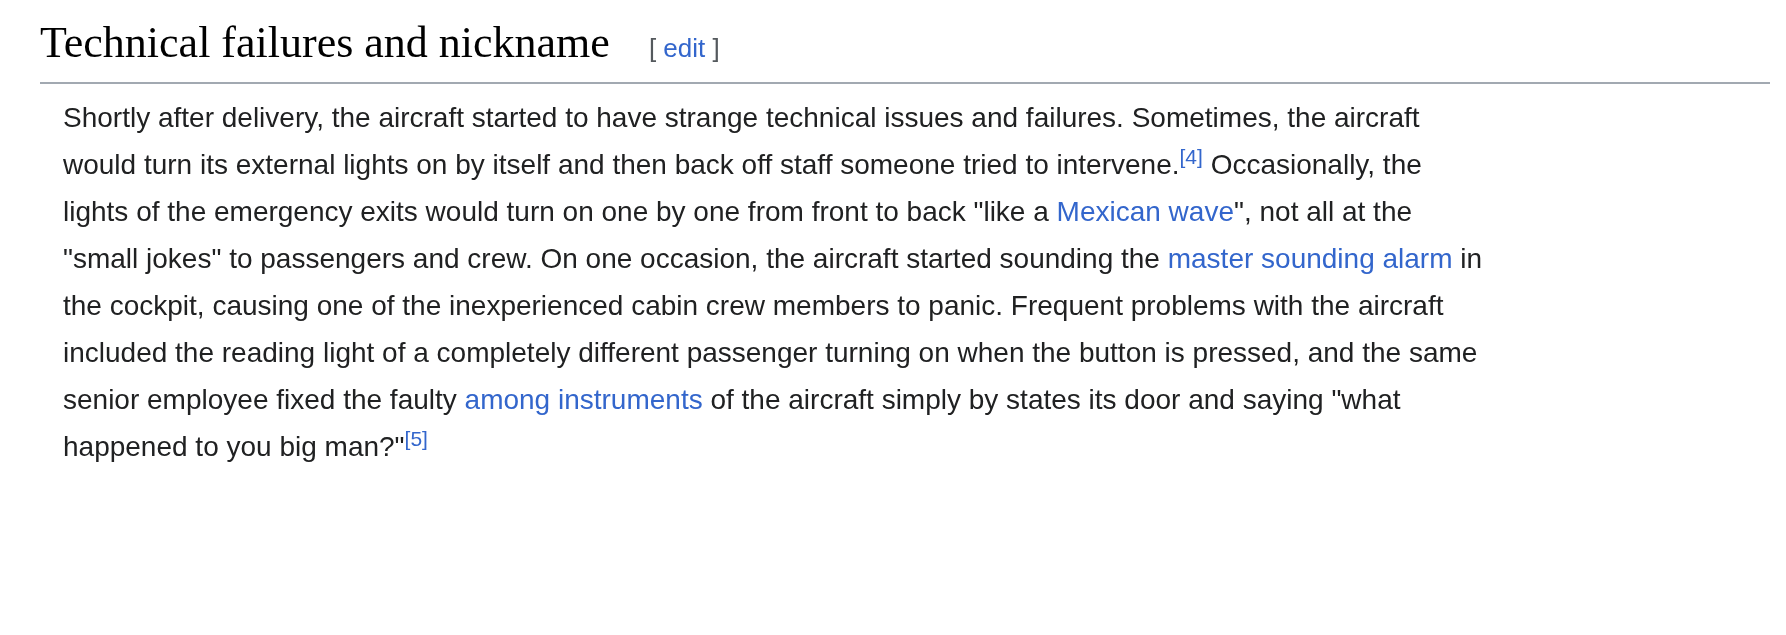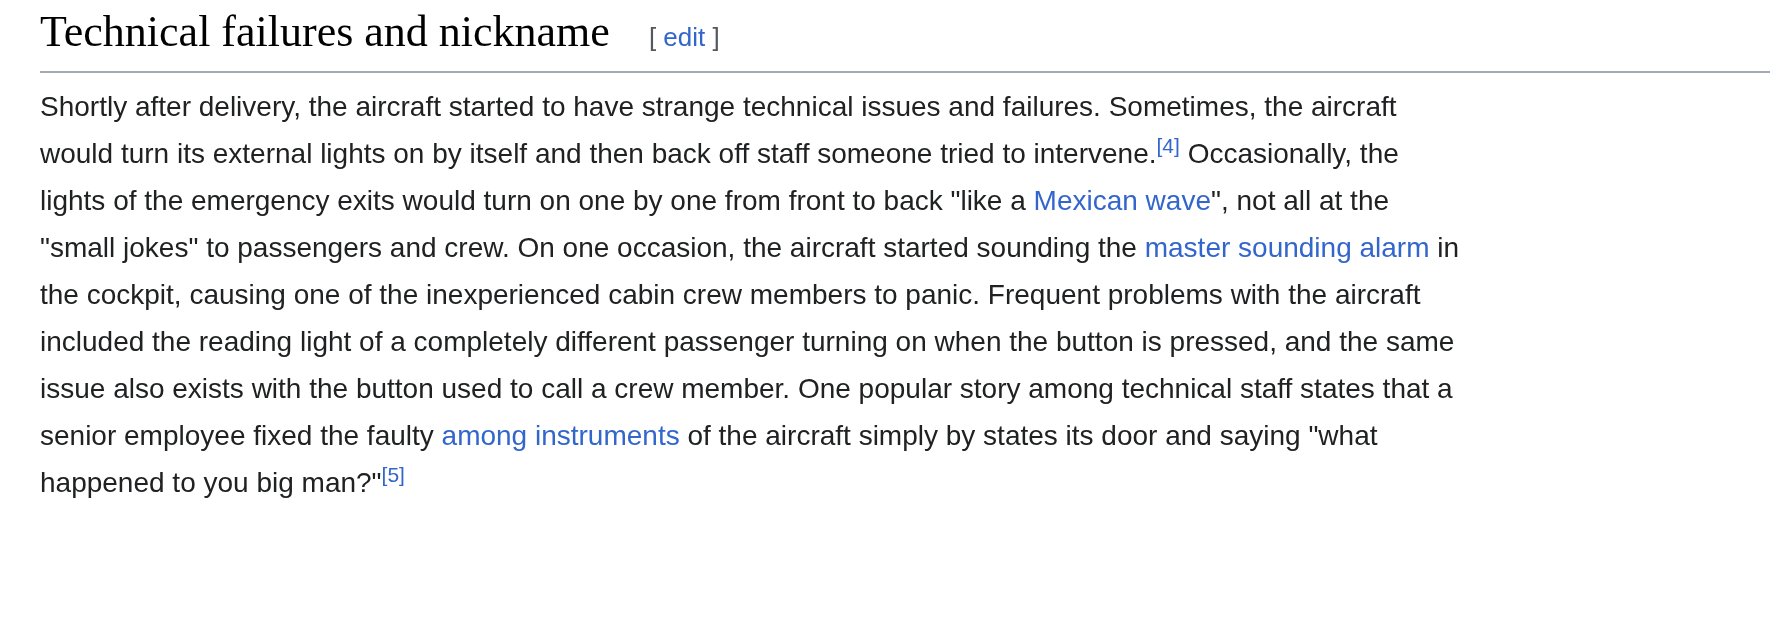--- a/index.html
+++ b/index.html
@@ -20,21 +20,21 @@
     height: 635px;
     overflow: hidden;
     font-family: "Liberation Sans", sans-serif;
     color: var(--text);
   }
   .content {
     padding: 0 16px 0 40px;
   }
   h2.section-heading {
     margin: 0;
-    padding: 7px 0 13px 0;
+    padding: 18px 0 13px 0;
     border-bottom: 2px solid var(--rule);
     font-family: "Liberation Serif", serif;
     font-weight: 400;
     font-size: 44px;
     line-height: 1.15;
     color: #000000;
   }
   .editsection {
     font-family: "Liberation Sans", sans-serif;
     font-size: 26px;
@@ -49,20 +49,21 @@
     cursor: pointer;
   }
   .paragraph {
     margin-top: 10px;
     font-size: 28px;
     line-height: 47px;
     color: var(--text);
   }
   .para-line {
     white-space: pre;
+    margin-left: 23px;
   }
   .para-line i { font-style: italic; }
   sup.reference {
     font-size: 21px;
     line-height: 0;
     vertical-align: baseline;
     position: relative;
     top: -0.45em;
   }
 </style>
@@ -78,17 +79,16 @@
       <span class="bracket">]</span>
     </span>
   </h2>
   <div class="paragraph" id="paragraph">
       <div class="para-line"><span>Shortly after delivery, the aircraft started to have strange technical issues and failures. Sometimes, the aircraft</span></div>
       <div class="para-line"><span>would turn its external lights on by itself and then back off staff someone tried to intervene.</span><sup class="reference"><a class="wikilink" href="#">[4]</a></sup><span> Occasionally, the</span></div>
       <div class="para-line"><span>lights of the emergency exits would turn on one by one from front to back "like a </span><a class="wikilink" href="#">Mexican wave</a><span>", not all at the</span></div>
       <div class="para-line"><span>"small jokes" to passengers and crew. On one occasion, the aircraft started sounding the </span><a class="wikilink" href="#">master sounding alarm</a><span> in</span></div>
       <div class="para-line"><span>the cockpit, causing one of the inexperienced cabin crew members to panic. Frequent problems with the aircraft</span></div>
       <div class="para-line"><span>included the reading light of a completely different passenger turning on when the button is pressed, and the same</span></div>
-      <div class="para-line"><span>issue also exists with the button used to call a crew member. One popular story among technical staff states that a</span></div>
       <div class="para-line"><span>senior employee fixed the faulty </span><a class="wikilink" href="#">among instruments</a><span> of the aircraft simply by states its door and saying "what</span></div>
       <div class="para-line"><span>happened to you big man?"</span><sup class="reference"><a class="wikilink" href="#">[5]</a></sup></div>
     </div>
 </div>
 
 </body></html>

